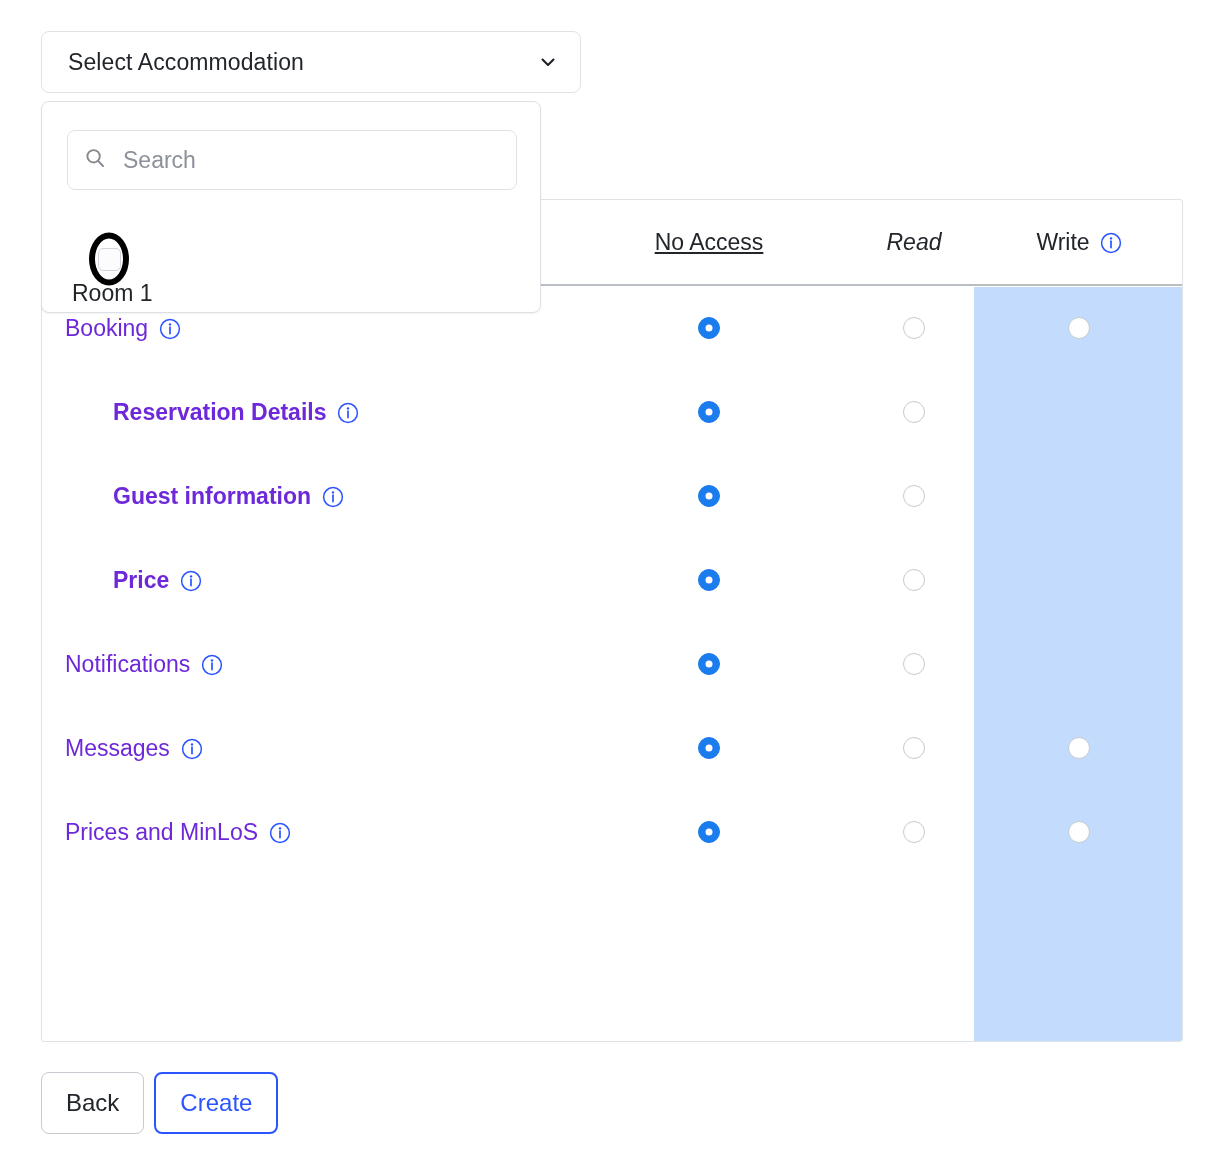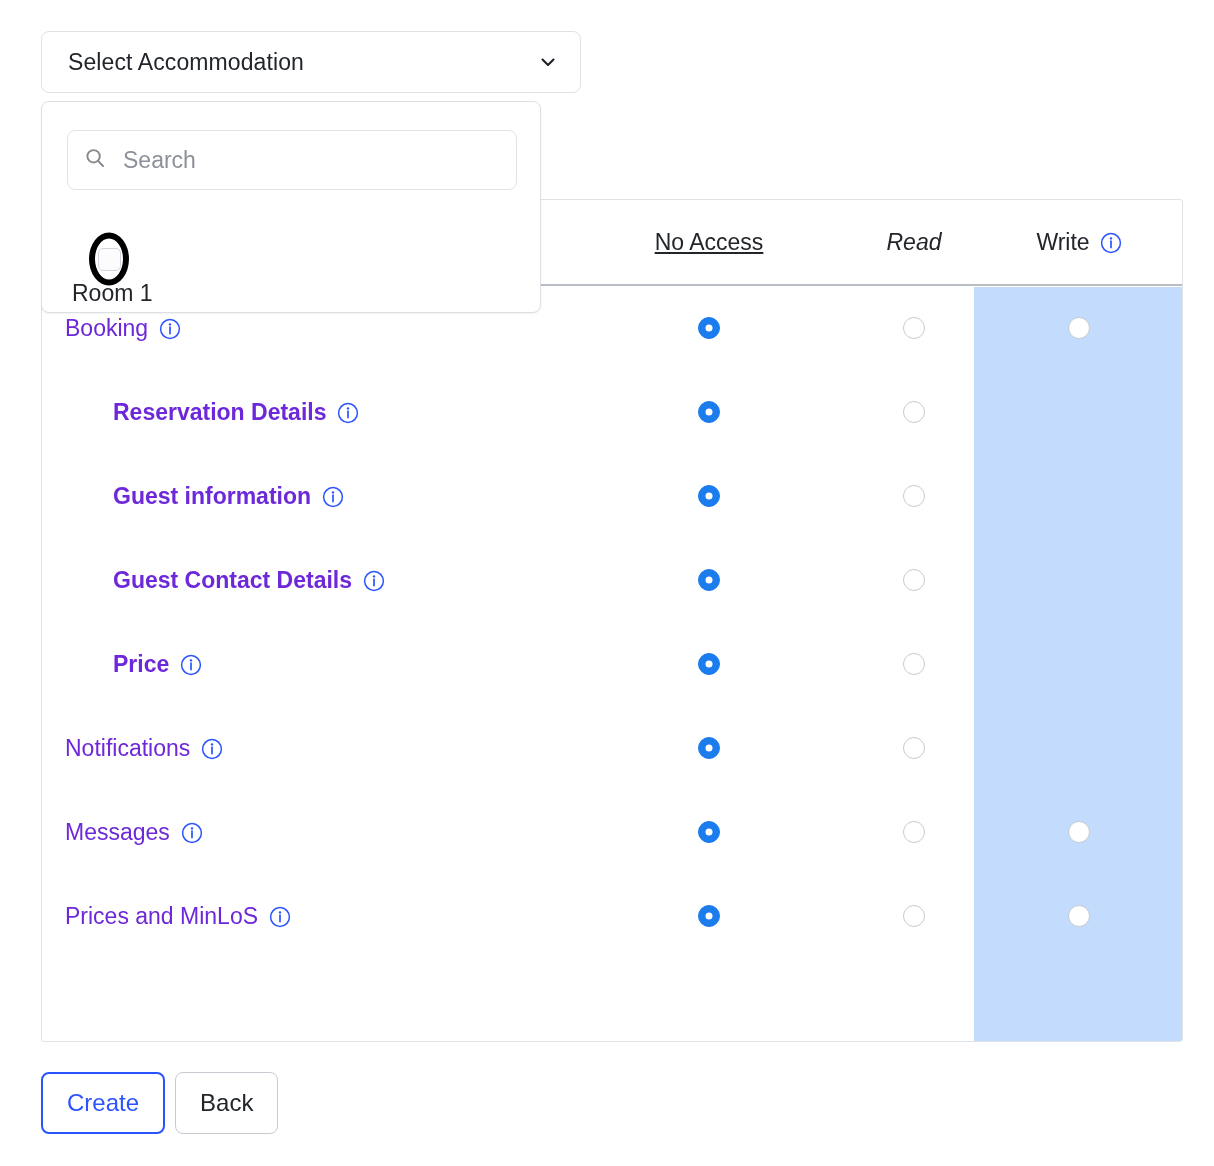--- a/index.html
+++ b/index.html
@@ -334,39 +334,20 @@
         </div>
         <div class="td-read">
           <span class="radio off"></span>
         </div>
         <div class="td-write">
           <span class="radio blank"></span>
         </div>
       </div>
       <div class="trow">
         <div class="td-feature indent">
-          <span>Guest Contact Details</span>
-          <span><svg class="info-icon" viewBox="0 0 22 22" fill="none">
-              <circle cx="11" cy="11" r="9.4" stroke="#2b54ff" stroke-width="1.5"></circle>
-              <circle cx="11" cy="6.4" r="1.2" fill="#2b54ff"></circle>
-              <path d="M11 9.2 V15.6" stroke="#2b54ff" stroke-width="1.7" stroke-linecap="round"></path>
-            </svg></span>
-        </div>
-        <div class="td-noaccess">
-          <span class="radio on"></span>
-        </div>
-        <div class="td-read">
-          <span class="radio off"></span>
-        </div>
-        <div class="td-write">
-          <span class="radio blank"></span>
-        </div>
-      </div>
-      <div class="trow">
-        <div class="td-feature indent">
           <span>Price</span>
           <span><svg class="info-icon" viewBox="0 0 22 22" fill="none">
               <circle cx="11" cy="11" r="9.4" stroke="#2b54ff" stroke-width="1.5"></circle>
               <circle cx="11" cy="6.4" r="1.2" fill="#2b54ff"></circle>
               <path d="M11 9.2 V15.6" stroke="#2b54ff" stroke-width="1.7" stroke-linecap="round"></path>
             </svg></span>
         </div>
         <div class="td-noaccess">
           <span class="radio on"></span>
         </div>
@@ -451,15 +432,15 @@
   <div class="dd-option">
     <span class="dd-checkbox-holder">
       <span class="dd-checkbox"></span>
       <span class="annot-oval"></span>
     </span>
     <span class="dd-option-label">Room 1</span>
   </div>
 </div>
 
 <div class="footer">
+  <button class="btn btn-back">Back</button>
   <button class="btn btn-create">Create</button>
-  <button class="btn btn-back">Back</button>
 </div>
 
 </body></html>

